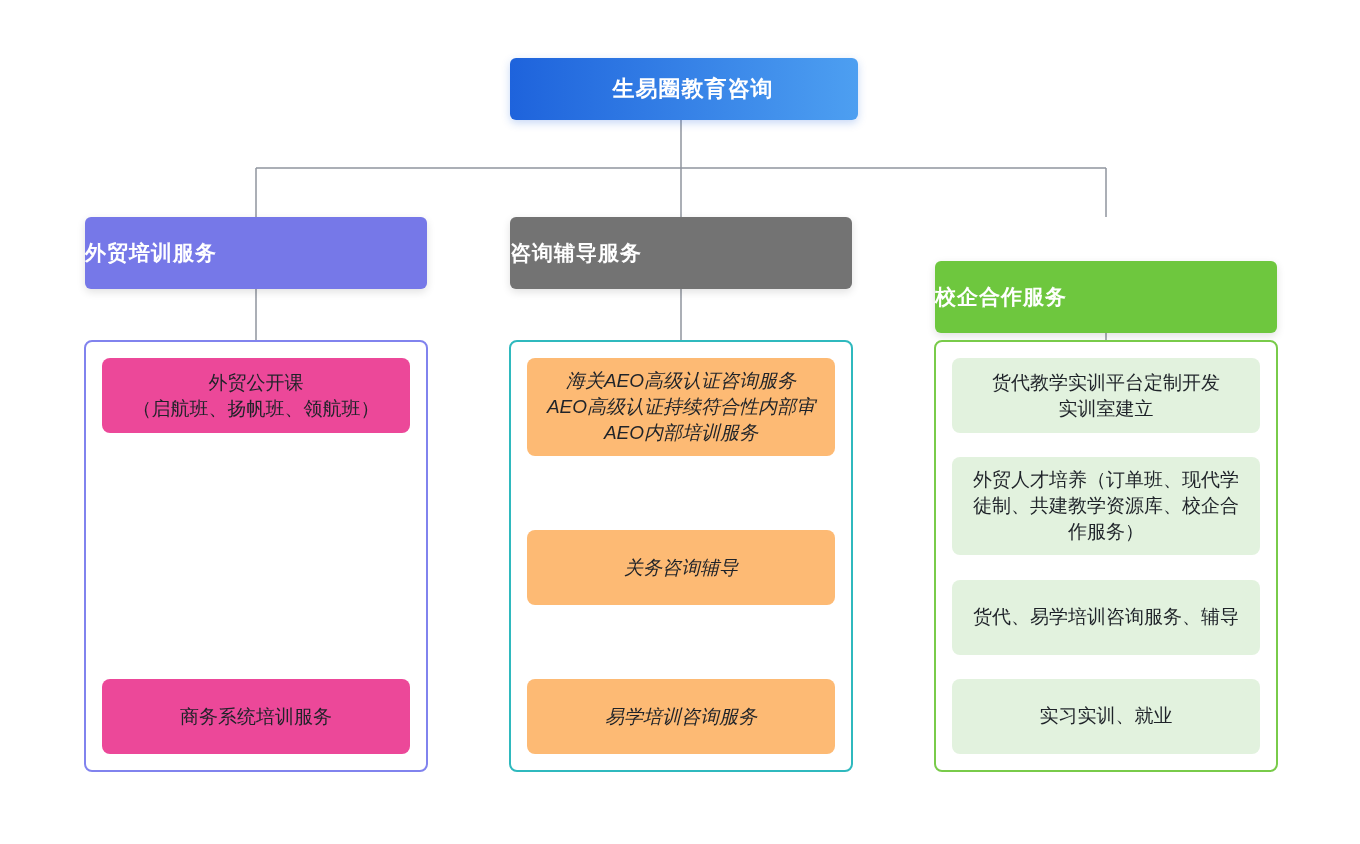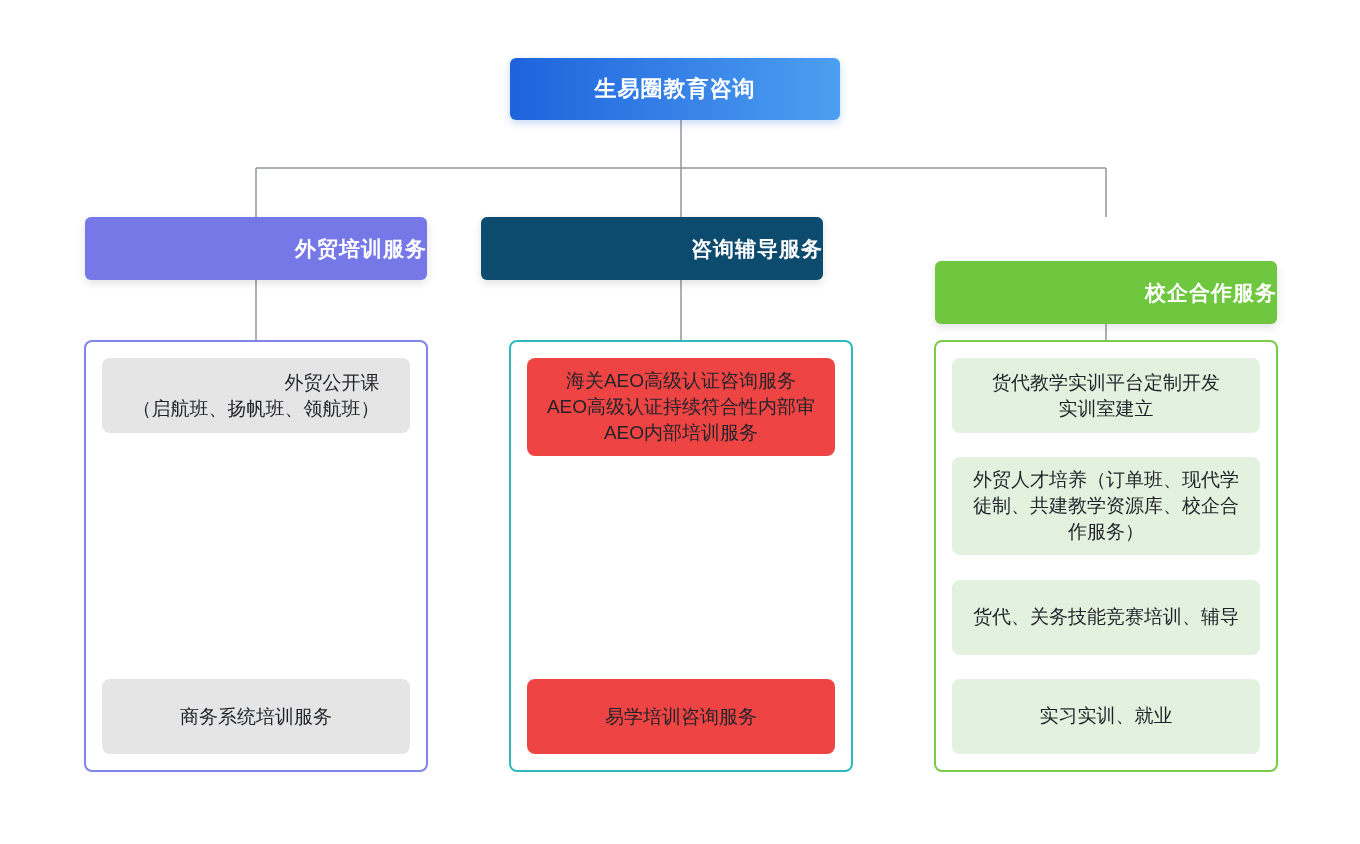--- a/index.html
+++ b/index.html
@@ -8,49 +8,50 @@
     font-family:"Liberation Sans",sans-serif;overflow:hidden;
   }
   svg.connectors{position:absolute;left:0;top:0;width:1360px;height:844px;}
 
   .root-node{
     position:absolute;left:510px;top:58px;width:330px;height:62px;
     background:linear-gradient(90deg,#1E63DC,#4D9FF1);
     border-radius:6px;display:flex;align-items:center;justify-content:center;
     color:#ffffff;font-size:22px;font-weight:700;letter-spacing:1px;
     box-shadow:0 3px 8px rgba(30,99,220,0.25);
+    padding-left:18px;
   }
 
   .col-header{
-    position:absolute;top:217px;width:342px;height:63px;
-    border-radius:6px;display:flex;align-items:center;justify-content:flex-end;
+    position:absolute;top:217px;width:342px;height:72px;
+    border-radius:6px;display:flex;align-items:center;justify-content:flex-start;
     color:#ffffff;font-size:21px;font-weight:700;letter-spacing:1px;
     box-shadow:0 3px 8px rgba(0,0,0,0.12);
   }
   .col-header.c0{left:85px;background:#7678E8;}
-  .col-header.c1{left:481px;background:#0c4a6e;}
+  .col-header.c1{left:510px;background:#737373;}
   .col-header.c2{left:935px;background:#6EC73E;margin-top:44px;}
 
   .col-container{
     position:absolute;top:340px;width:344px;height:432px;box-sizing:border-box;
     background:#ffffff;border:2px solid;border-radius:8px;
     padding:16px;display:flex;flex-direction:column;justify-content:space-between;
   }
   .col-container.c0{left:84px;border-color:#8183EE;}
   .col-container.c1{left:509px;border-color:#2FB9BE;}
   .col-container.c2{left:934px;border-color:#79CB4A;}
 
   .service-item{
     min-height:75px;box-sizing:border-box;border-radius:8px;
     display:flex;align-items:center;justify-content:center;
     padding:10px 12px;text-align:center;white-space:pre-line;
     font-size:19px;line-height:26px;color:#1F2329;
   }
-  .c0 .service-item{background:#e5e5e5;text-align:right;}
-  .c1 .service-item{background:#ef4444;}
+  .c0 .service-item{background:#ec4899;}
+  .c1 .service-item{background:#fdba74;font-style:italic;}
   .c2 .service-item{background:#E2F2DE;}
 </style>
 </head>
 <body>
 
 <div class="canvas">
 
   <svg class="connectors" viewBox="0 0 1360 844" fill="none" stroke="#8F959E" stroke-width="1.5">
     <path d="M681 120 V168"></path>
     <path d="M256 168 H1106"></path>
@@ -75,27 +76,28 @@
     <div class="service-item">商务系统培训服务</div>
   </div>
 
   <div class="col-header c1">
     <span>咨询辅导服务</span>
   </div>
   <div class="col-container c1">
     <div class="service-item">海关AEO高级认证咨询服务
 AEO高级认证持续符合性内部审
 AEO内部培训服务</div>
+    <div class="service-item">关务咨询辅导</div>
     <div class="service-item">易学培训咨询服务</div>
   </div>
 
   <div class="col-header c2">
     <span>校企合作服务</span>
   </div>
   <div class="col-container c2">
     <div class="service-item">货代教学实训平台定制开发
 实训室建立</div>
     <div class="service-item">外贸人才培养（订单班、现代学徒制、共建教学资源库、校企合作服务）</div>
-    <div class="service-item">货代、关务技能竞赛培训、辅导</div>
+    <div class="service-item">货代、易学培训咨询服务、辅导</div>
     <div class="service-item">实习实训、就业</div>
   </div>
 
 </div>
 
 </body></html>

